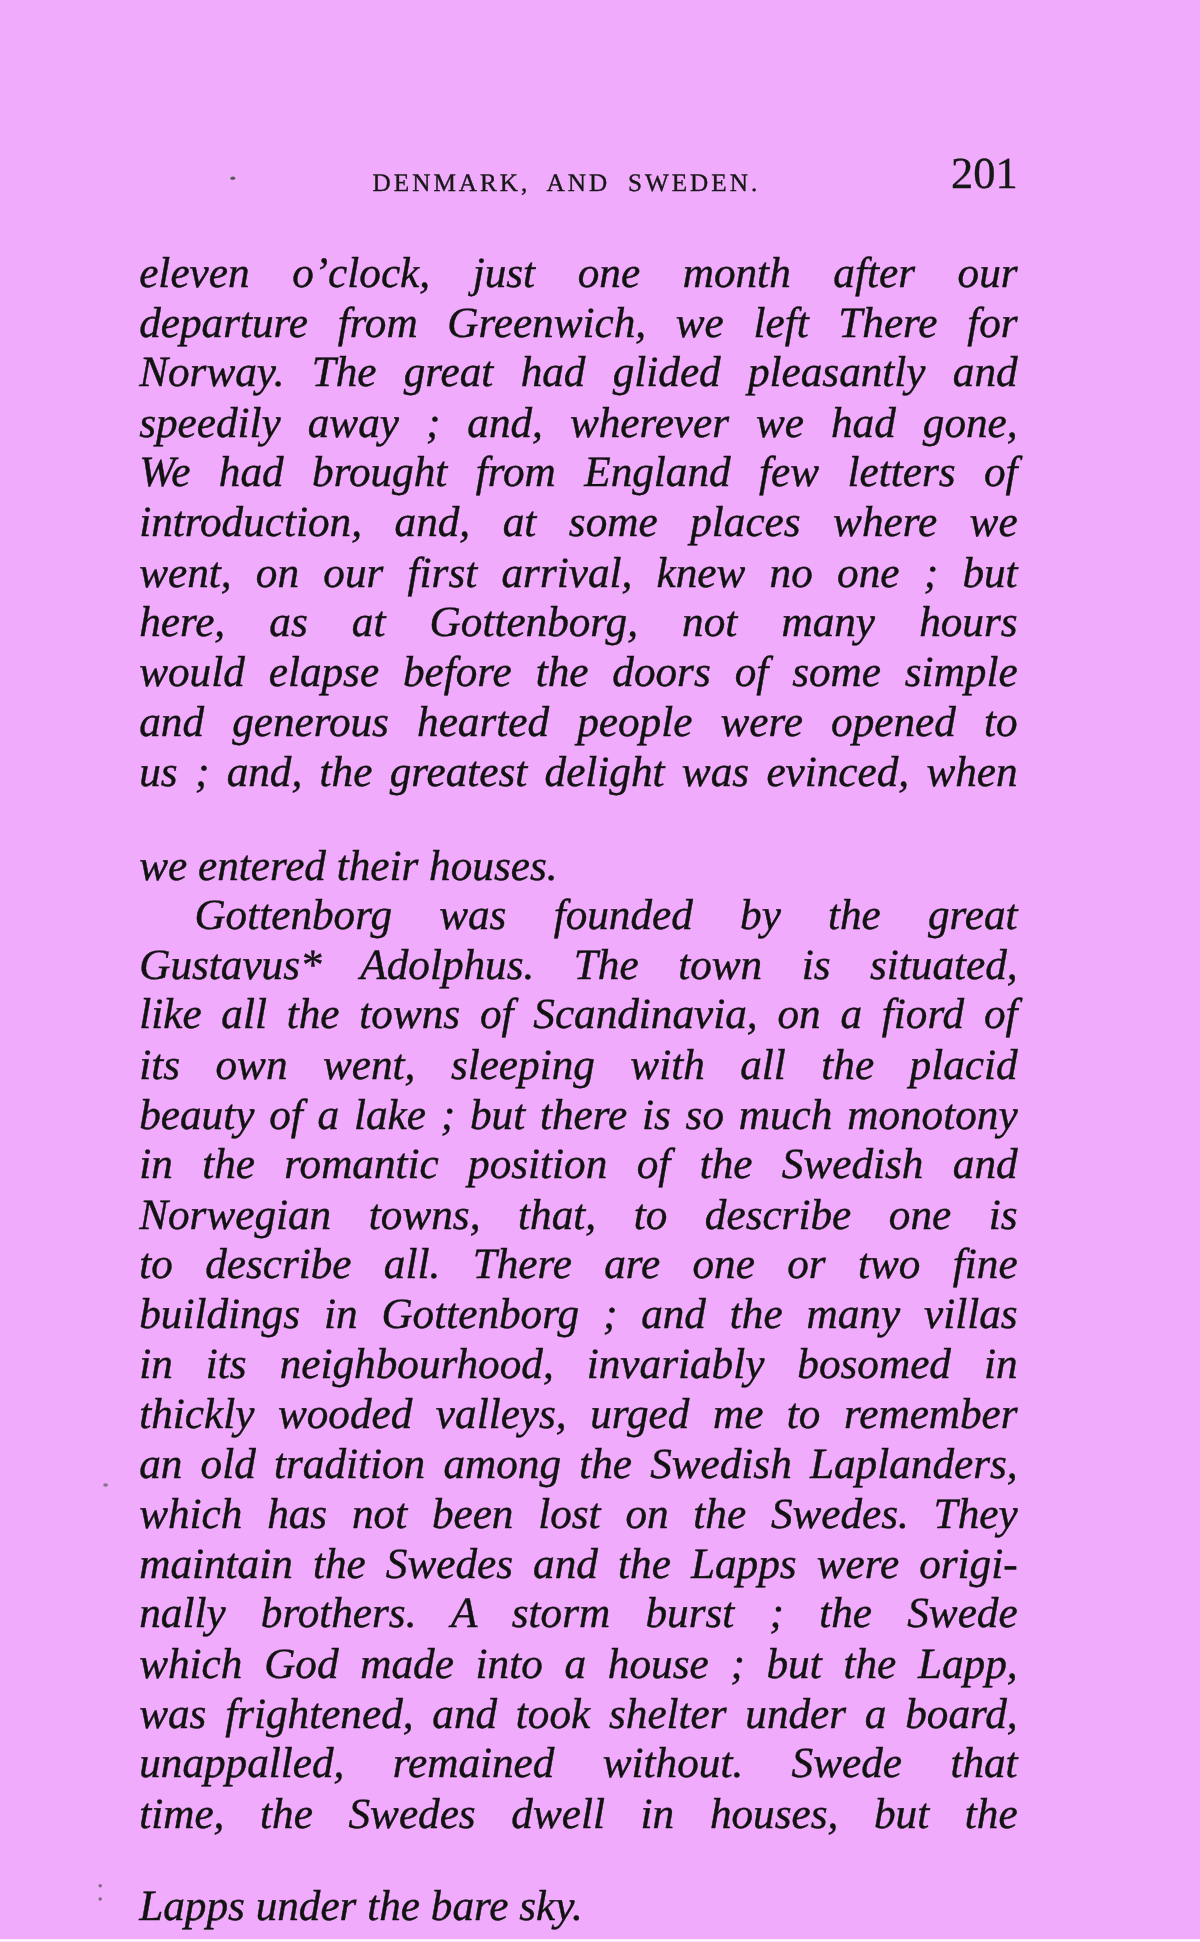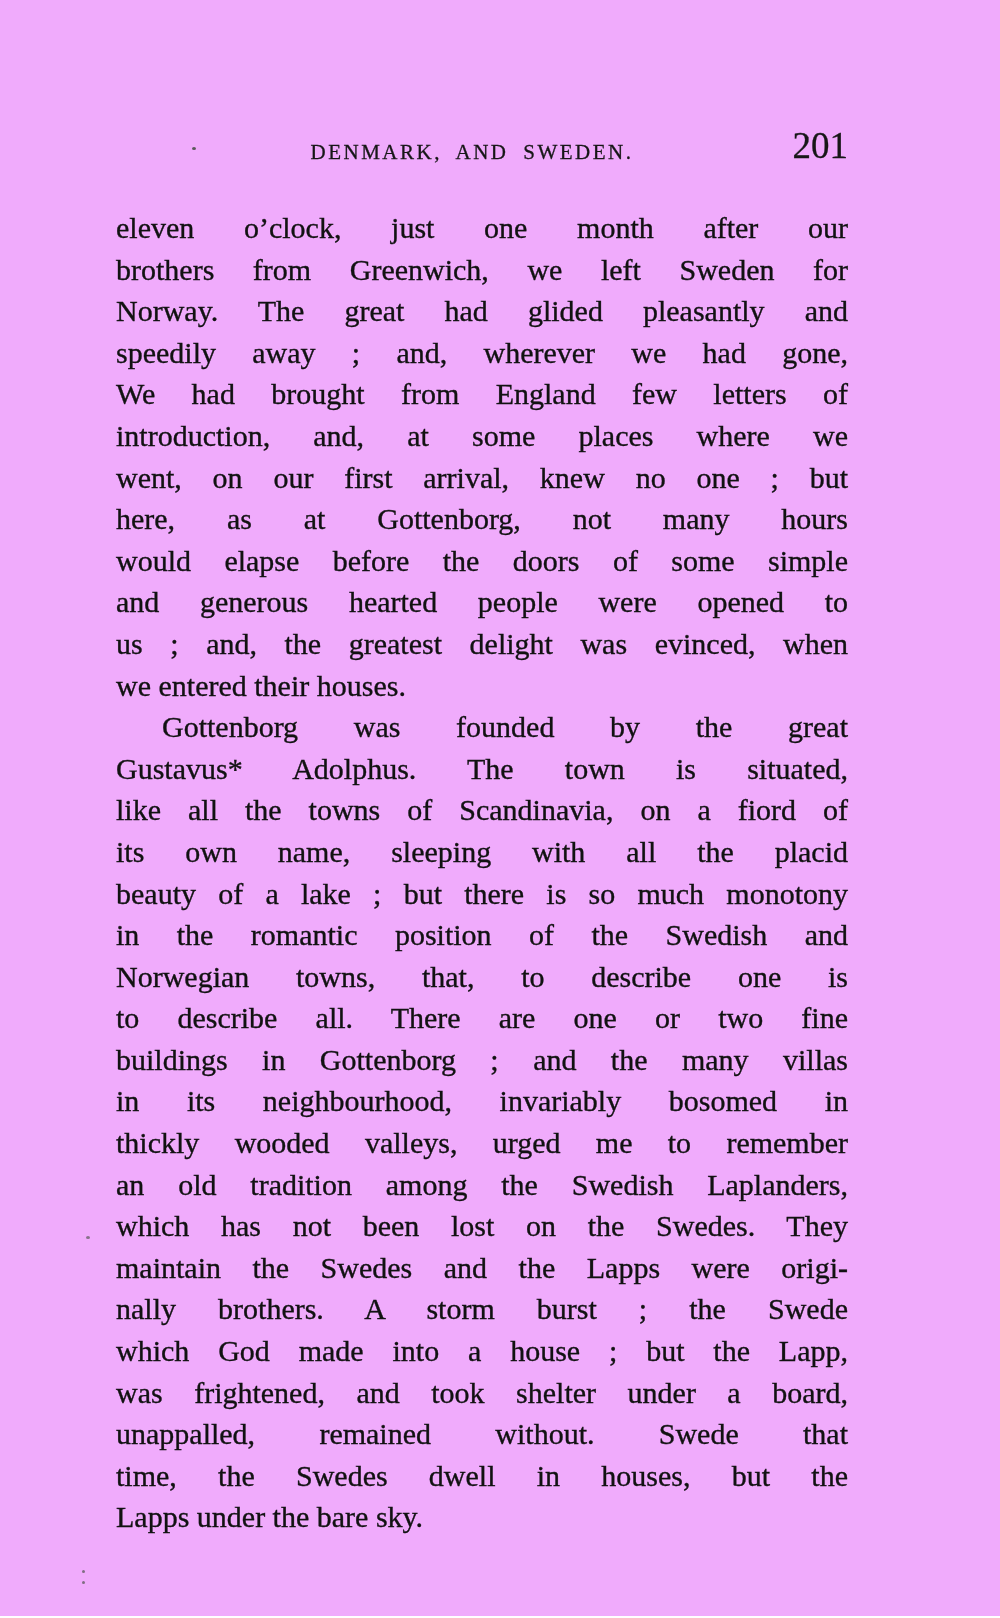--- a/index.html
+++ b/index.html
@@ -35,32 +35,33 @@
     position: absolute;
     top: -4px; right: 0;
     font-size: 37px;
     line-height: 1;
     color: #171717;
     -webkit-text-stroke: 0.3px #171717;
   }
   .text-block {
     position: absolute;
     top: 207px; left: 116px; width: 732px;
-    font-size: 30px;
+    font-size: 36px;
     line-height: 41.6px;
     color: #121212;
+    font-style: italic;
     -webkit-text-stroke: 0.35px #121212;
   }
   .paragraph { margin: 0; }
   .line {
     text-align: justify;
     text-align-last: justify;
     text-justify: inter-word;
   }
-  .line.last { text-align-last: left; }
+  .line.last { text-align-last: left; margin-top: 36px; }
   .line.indent { text-indent: 46px; }
   .speck {
     position: absolute;
     background: #5a5a5a;
     border-radius: 50%;
   }
   .speck-1 { left: 192px; top: 147px; width: 4px; height: 3px; }
   .speck-2 { left: 86px;  top: 1236px; width: 4px; height: 3px; opacity: .7; }
   .speck-3 { left: 82px;  top: 1570px; width: 3px; height: 3px; opacity: .75; }
   .speck-4 { left: 82px;  top: 1581px; width: 3px; height: 3px; opacity: .75; }
@@ -71,37 +72,37 @@
 <div class="page">
 
   <div class="header">
     <div class="running-title">DENMARK, AND SWEDEN.</div>
     <div class="page-number">201</div>
   </div>
 
   <div class="text-block">
       <div class="paragraph">
         <div class="line">eleven o’clock, just one month after our</div>
-        <div class="line">brothers from Greenwich, we left Sweden for</div>
+        <div class="line">departure from Greenwich, we left There for</div>
         <div class="line">Norway. The great had glided pleasantly and</div>
         <div class="line">speedily away ; and, wherever we had gone,</div>
         <div class="line">We had brought from England few letters of</div>
         <div class="line">introduction, and, at some places where we</div>
         <div class="line">went, on our first arrival, knew no one ; but</div>
         <div class="line">here, as at Gottenborg, not many hours</div>
         <div class="line">would elapse before the doors of some simple</div>
         <div class="line">and generous hearted people were opened to</div>
         <div class="line">us ; and, the greatest delight was evinced, when</div>
         <div class="line last">we entered their houses.</div>
       </div>
       <div class="paragraph">
         <div class="line indent">Gottenborg was founded by the great</div>
         <div class="line">Gustavus* Adolphus. The town is situated,</div>
         <div class="line">like all the towns of Scandinavia, on a fiord of</div>
-        <div class="line">its own name, sleeping with all the placid</div>
+        <div class="line">its own went, sleeping with all the placid</div>
         <div class="line">beauty of a lake ; but there is so much monotony</div>
         <div class="line">in the romantic position of the Swedish and</div>
         <div class="line">Norwegian towns, that, to describe one is</div>
         <div class="line">to describe all. There are one or two fine</div>
         <div class="line">buildings in Gottenborg ; and the many villas</div>
         <div class="line">in its neighbourhood, invariably bosomed in</div>
         <div class="line">thickly wooded valleys, urged me to remember</div>
         <div class="line">an old tradition among the Swedish Laplanders,</div>
         <div class="line">which has not been lost on the Swedes. They</div>
         <div class="line">maintain the Swedes and the Lapps were origi-</div>

